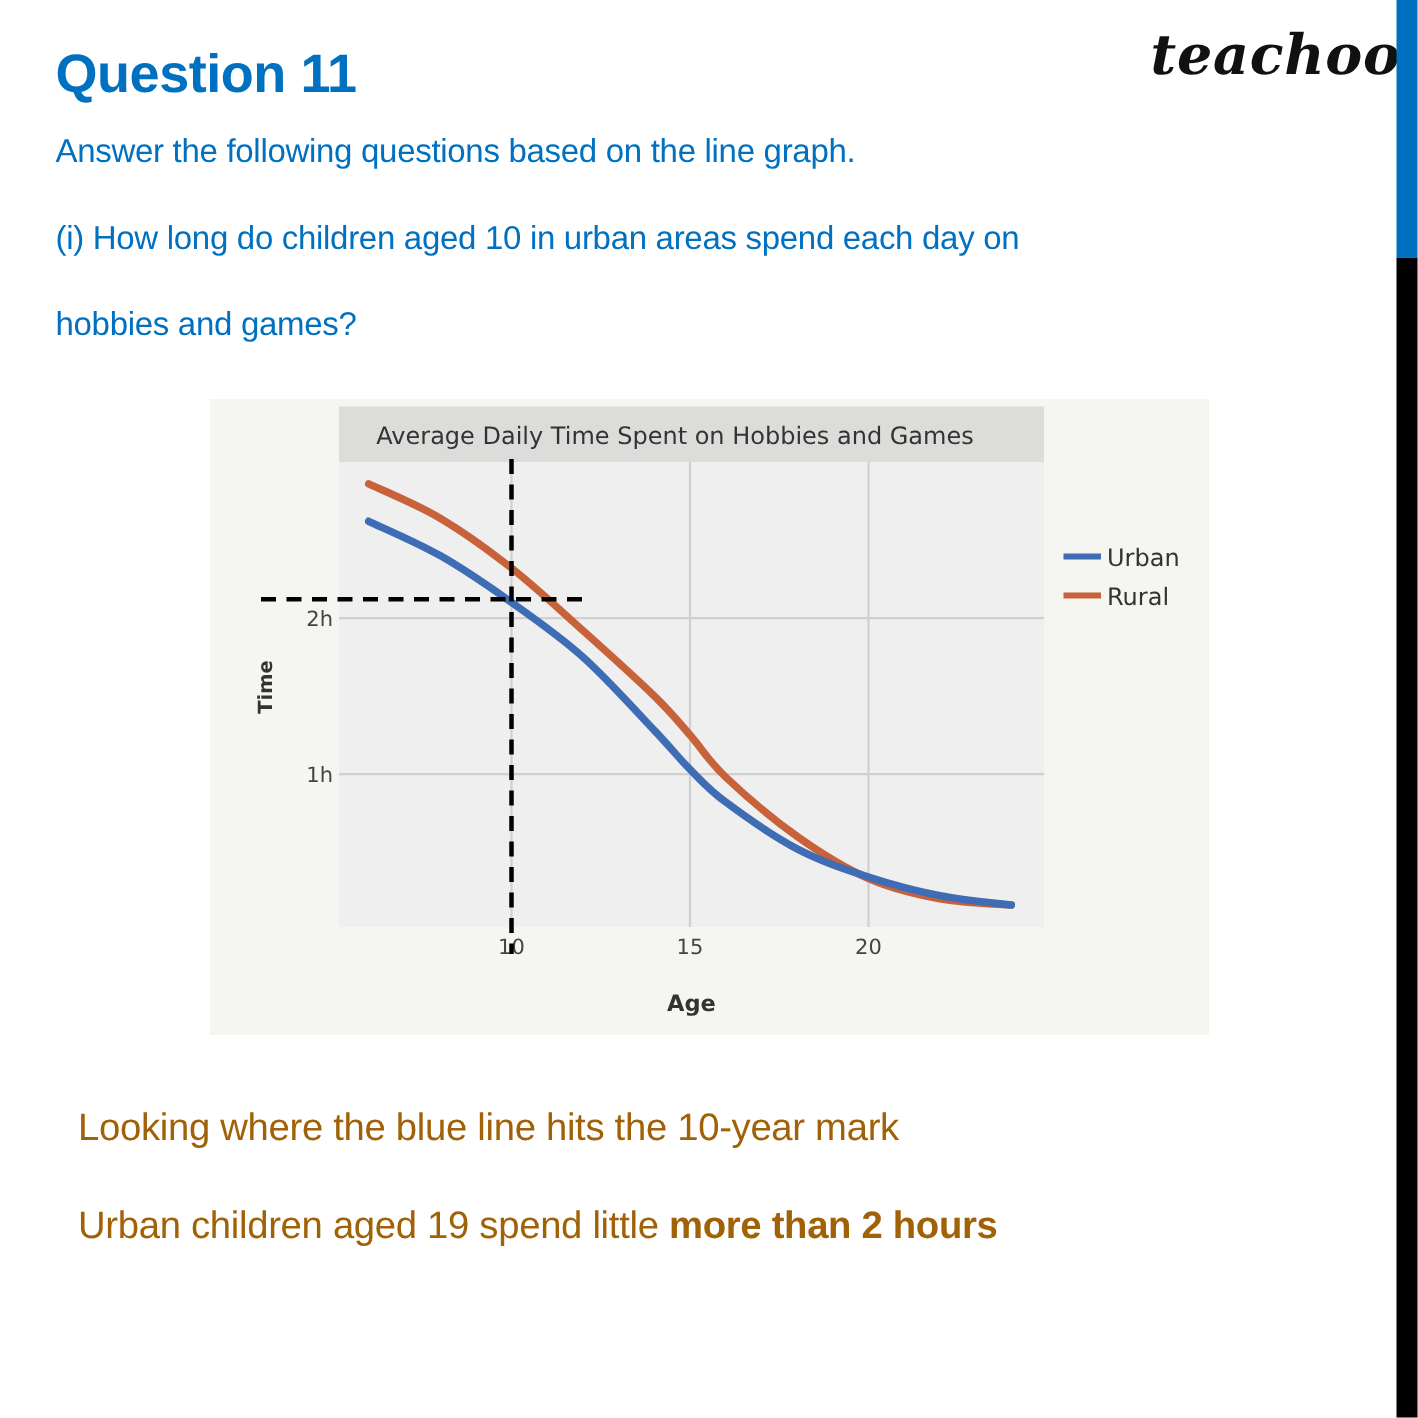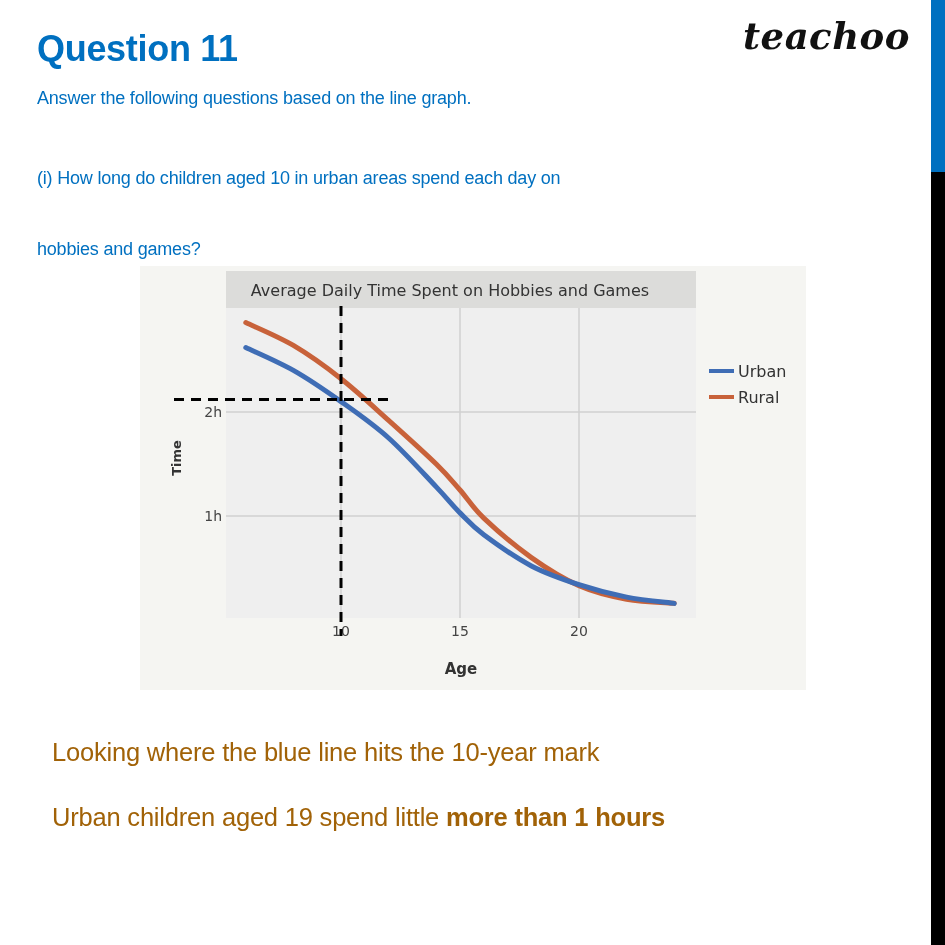--- a/index.html
+++ b/index.html
@@ -7,28 +7,28 @@
     width:945px; height:945px; position:relative; overflow:hidden;
     background:#ffffff;
     font-family: "Liberation Sans", "DejaVu Sans", sans-serif;
   }
   .q-title {
     position:absolute; left:37px; top:28px;
     font-size:36px; font-weight:bold; color:#0070C0;
     letter-spacing:-0.3px;
   }
   .logo {
-    position:absolute; left:743px; top:14px;
+    position:absolute; left:767px; top:14px;
     font-family: "DejaVu Serif", serif;
     font-style:italic; font-weight:bold;
     font-size:37px; color:#111; letter-spacing:0.5px;
   }
   .q-line {
     position:absolute; left:37px;
-    font-size:18px; color:#0070C0; white-space:nowrap;
+    font-size:22px; color:#0070C0; white-space:nowrap;
     letter-spacing:-0.2px;
   }
   .side-bar-blue {
     position:absolute; left:931px; top:0; width:14px; height:172px; background:#0070C0;
   }
   .side-bar-black {
     position:absolute; left:931px; top:172px; width:14px; height:773px; background:#000;
   }
   .chart-wrap {
     position:absolute; left:140px; top:266px; width:666px; height:424px;
@@ -40,22 +40,22 @@
   .answer-line b { font-weight:bold; }
   svg text { font-family: "DejaVu Sans", sans-serif; }
 </style>
 </head>
 <body>
 
 <div class="q-title">Question 11</div>
 <div class="logo">teachoo</div>
 
 <div class="q-line" style="top:88px;">Answer the following questions based on the line graph.</div>
-<div class="q-line" style="top:146px;margin-top:22px;">(i) How long do children aged 10 in urban areas spend each day on</div>
-<div class="q-line" style="top:203px;margin-top:36px;">hobbies and games?</div>
+<div class="q-line" style="top:146px;">(i) How long do children aged 10 in urban areas spend each day on</div>
+<div class="q-line" style="top:203px;">hobbies and games?</div>
 
 <div class="side-bar-blue"></div>
 <div class="side-bar-black"></div>
 
 <div class="chart-wrap">
   <svg id="chart-svg" width="666" height="424" viewBox="0 0 666 424" xmlns="http://www.w3.org/2000/svg">
     <rect x="0" y="0" width="666" height="424" fill="#F5F5F2"></rect>
     <rect x="86" y="5" width="470" height="37" fill="#DCDCDA"></rect>
     <text x="310" y="30" text-anchor="middle" font-size="16" fill="#333">Average Daily Time Spent on Hobbies and Games</text>
     <rect x="86" y="42" width="470" height="310" fill="#EFEFEF"></rect>
@@ -87,13 +87,13 @@
     <g>
       <line id="leg-urban-sw" x1="569" y1="105" x2="594" y2="105" stroke-width="4" stroke="#3F6DB5"></line>
       <text x="598" y="111" font-size="16" fill="#333">Urban</text>
       <line id="leg-rural-sw" x1="569" y1="131" x2="594" y2="131" stroke-width="4" stroke="#C8623A"></line>
       <text x="598" y="137" font-size="16" fill="#333">Rural</text>
     </g>
   </svg>
 </div>
 
 <div class="answer-line" style="top:738px;">Looking where the blue line hits the 10-year mark</div>
-<div class="answer-line" style="top:803px;"><span>Urban children aged 19 spend little </span><b>more than 1 hours</b></div>
+<div class="answer-line" style="top:803px;"><span>Urban children aged 19 spend little </span><b>more than 2 hours</b></div>
 
 </body></html>

